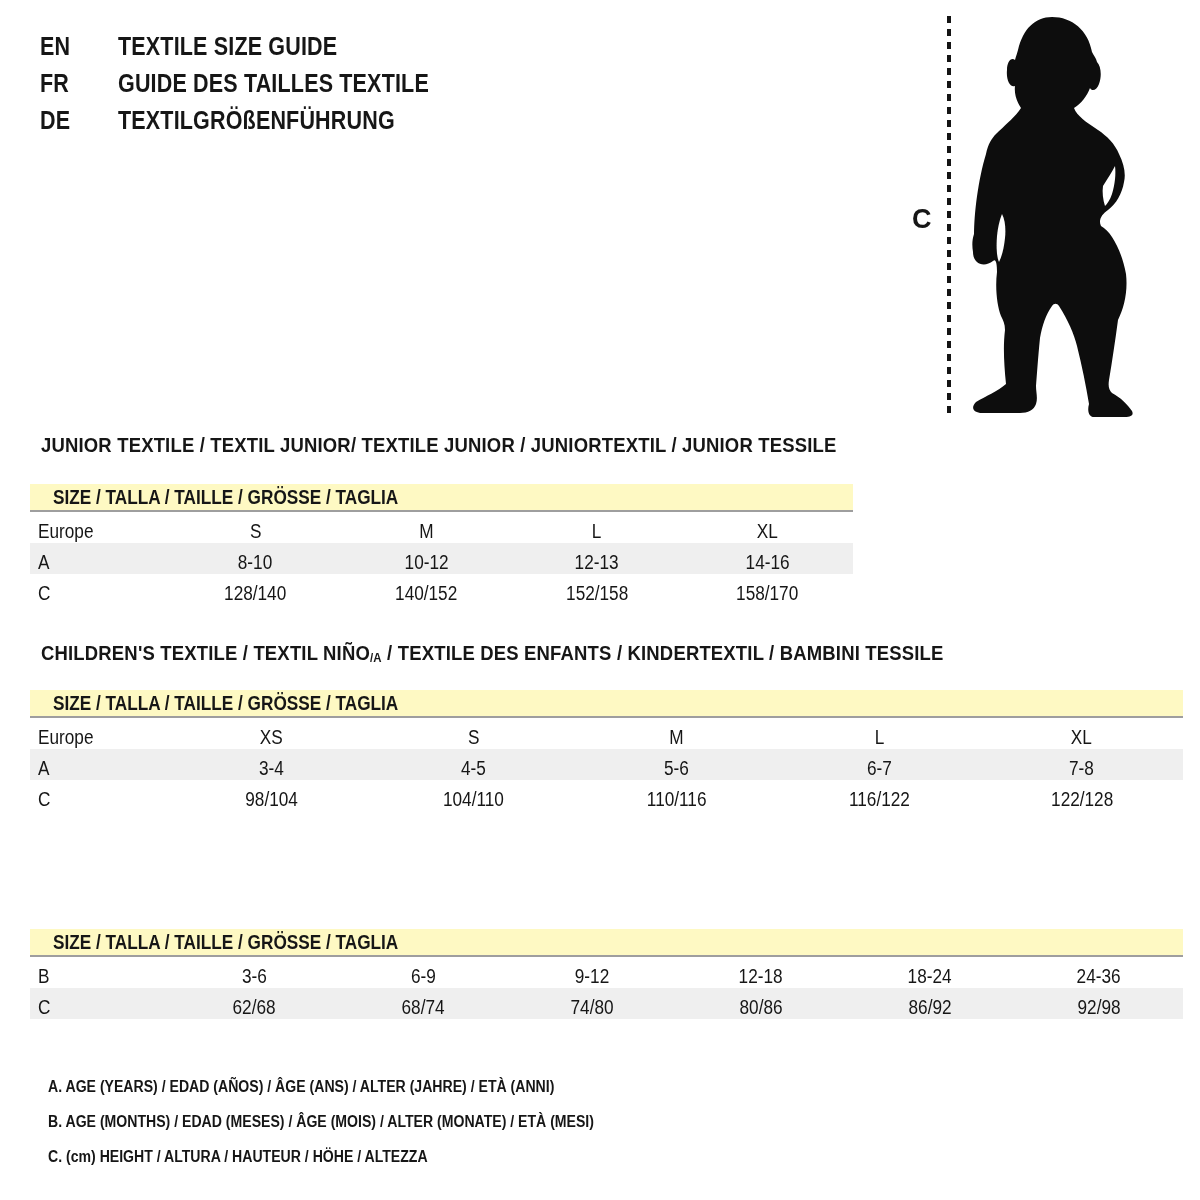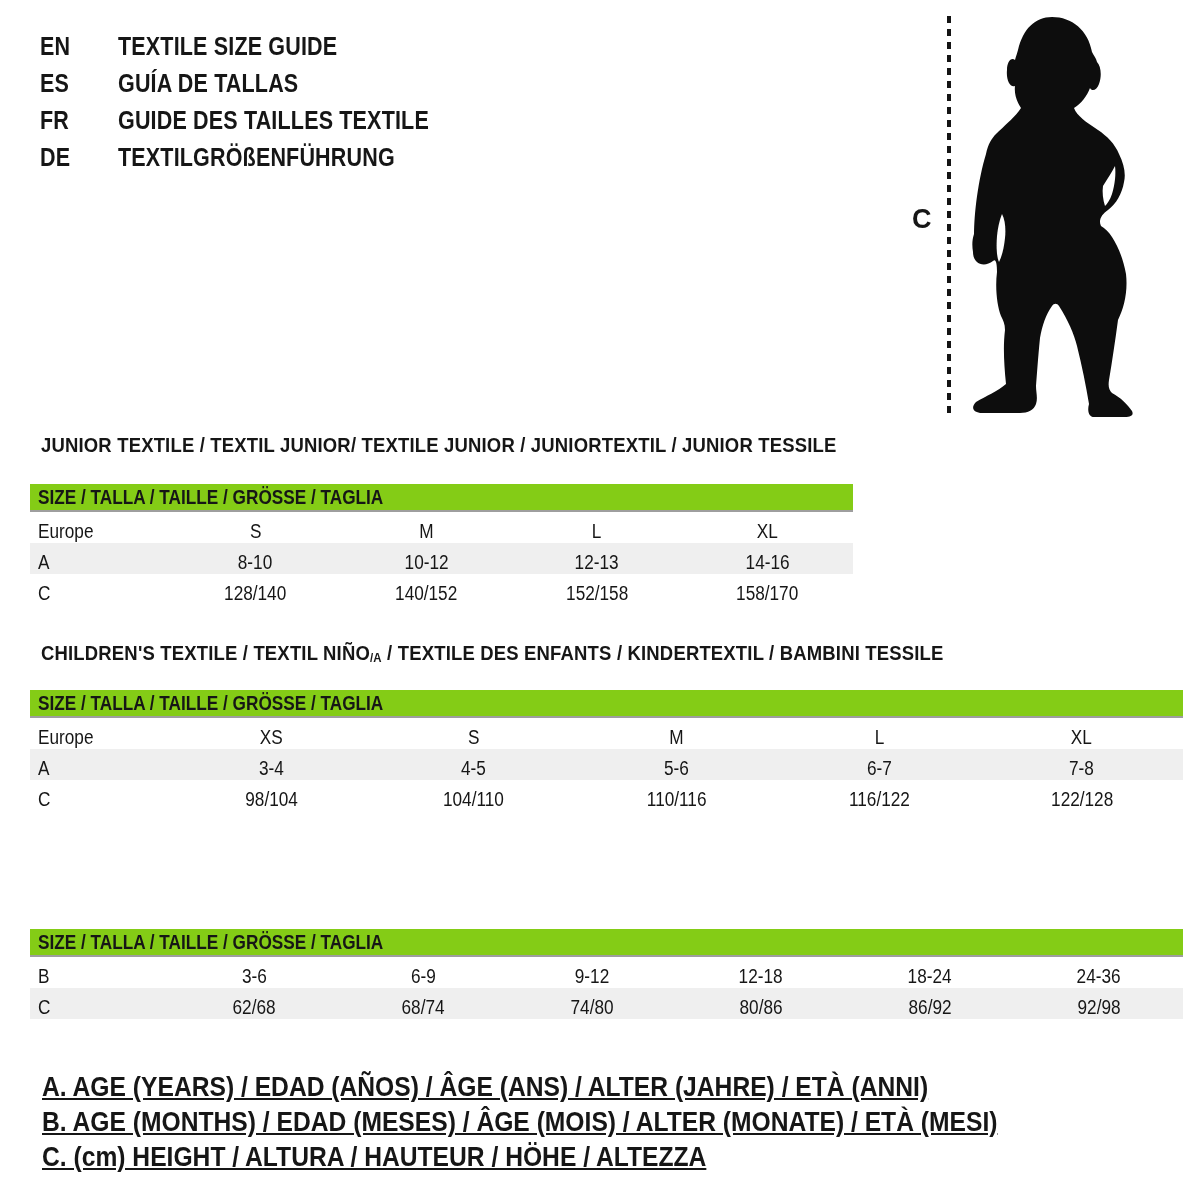--- a/index.html
+++ b/index.html
@@ -26,45 +26,41 @@
   .silhouette{position:absolute;left:960px;top:14px;width:180px;height:404px;}
 
   
   .sec-heading{position:absolute;margin:0;font-size:21px;font-weight:700;letter-spacing:.2px;}
   .sec-heading .sub{font-size:0.62em;vertical-align:-0.12em;}
   .babies-heading{line-height:35px;}
 
   
   .size-table{position:absolute;font-size:20px;}
   .size-bar{
-    height:26px;line-height:26px;background:#84cc16;border-bottom:2px solid #9e9e9e;
-    padding-left:8px;font-weight:700;
+    height:26px;line-height:26px;background:#fef9c3;border-bottom:2px solid #9e9e9e;
+    padding-left:23px;font-weight:700;
   }
   .t-row{display:flex;height:31px;align-items:flex-end;}
   .t-row.stripe{background:#efefef;}
   .t-label{flex:0 0 132px;padding-left:8px;text-align:left;}
   .t-cell{flex:1 1 0;text-align:center;}
 
   
-  .footnotes{position:absolute;left:42px;top:1069px;font-size:28px;font-weight:700;line-height:35px;text-decoration:underline;}
+  .footnotes{position:absolute;left:48px;top:1069px;font-size:16px;font-weight:700;line-height:35px;}
   .footnote{display:block;}
 </style>
 </head>
 <body>
 
 <div class="page">
 
   <div class="lang-block">
     <div class="lang-row">
       <span class="lang-code"><span class="cond">EN</span></span>
       <span class="cond">TEXTILE SIZE GUIDE</span>
-    </div>
-    <div class="lang-row">
-      <span class="lang-code"><span class="cond">ES</span></span>
-      <span class="cond">GUÍA DE TALLAS</span>
     </div>
     <div class="lang-row">
       <span class="lang-code"><span class="cond">FR</span></span>
       <span class="cond">GUIDE DES TAILLES TEXTILE</span>
     </div>
     <div class="lang-row">
       <span class="lang-code"><span class="cond">DE</span></span>
       <span class="cond">TEXTILGRÖßENFÜHRUNG</span>
     </div>
   </div>

